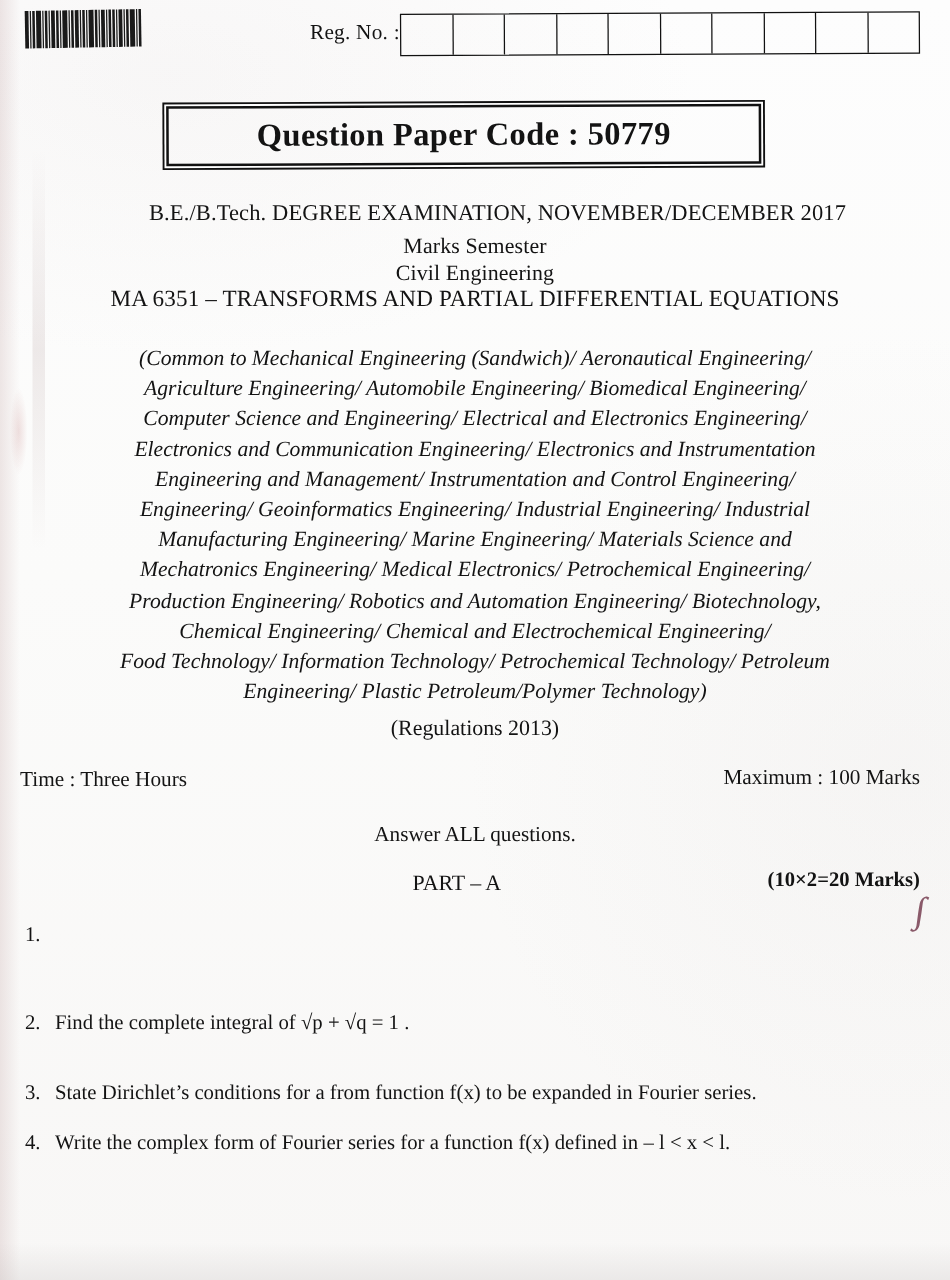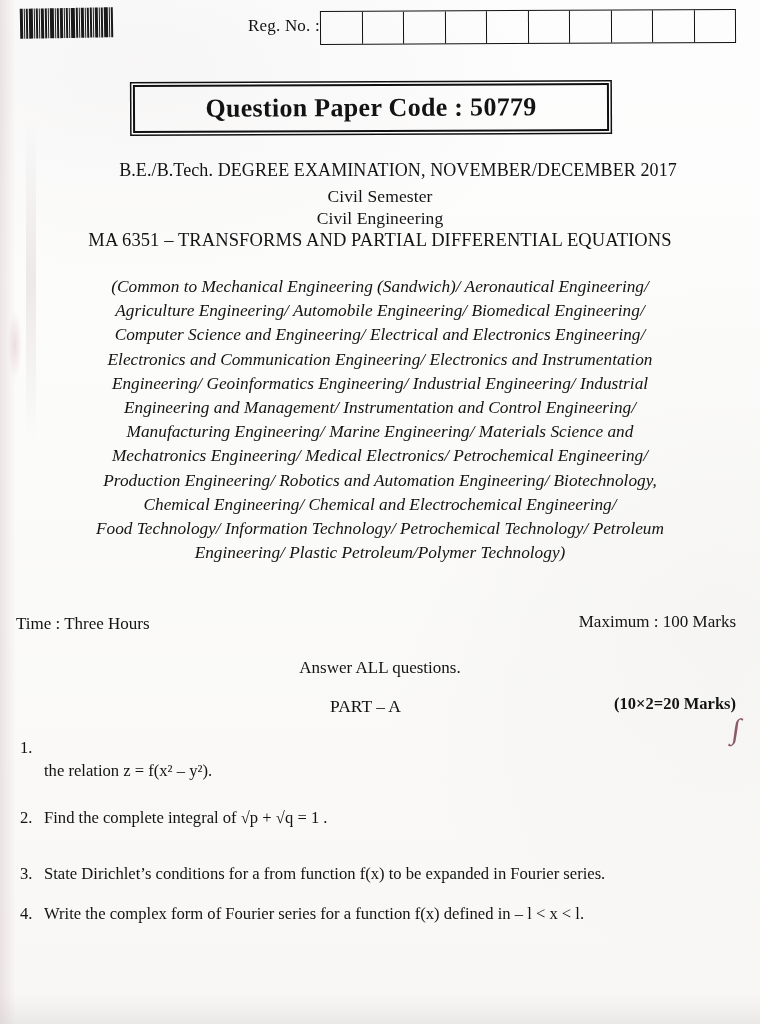--- a/index.html
+++ b/index.html
@@ -247,53 +247,53 @@
     <span></span>
     <span></span>
     <span></span>
   </div>
 
   <div class="code-box">
     <span class="txt">Question Paper Code : 50779</span>
   </div>
 
   <div class="line exam-title">B.E./B.Tech. DEGREE EXAMINATION, NOVEMBER/DECEMBER 2017</div>
-  <div class="line semester">Civil Semester</div>
+  <div class="line semester">Marks Semester</div>
   <div class="line branch">Civil Engineering</div>
   <div class="line subject">MA 6351 – TRANSFORMS AND PARTIAL DIFFERENTIAL EQUATIONS</div>
 
   <div class="common-block">
     <div>(Common to Mechanical Engineering (Sandwich)/ Aeronautical Engineering/</div>
     <div>Agriculture Engineering/ Automobile Engineering/ Biomedical Engineering/</div>
     <div>Computer Science and Engineering/ Electrical and Electronics Engineering/</div>
     <div>Electronics and Communication Engineering/ Electronics and Instrumentation</div>
+    <div>Engineering and Management/ Instrumentation and Control Engineering/</div>
     <div>Engineering/ Geoinformatics Engineering/ Industrial Engineering/ Industrial</div>
-    <div>Engineering and Management/ Instrumentation and Control Engineering/</div>
     <div>Manufacturing Engineering/ Marine Engineering/ Materials Science and</div>
     <div>Mechatronics Engineering/ Medical Electronics/ Petrochemical Engineering/</div>
     <div>Production Engineering/ Robotics and Automation Engineering/ Biotechnology,</div>
     <div>Chemical Engineering/ Chemical and Electrochemical Engineering/</div>
     <div>Food Technology/ Information Technology/ Petrochemical Technology/ Petroleum</div>
     <div>Engineering/ Plastic Petroleum/Polymer Technology)</div>
   </div>
 
+  <div class="regulations">(Regulations 2013)</div>
 
   <div class="time">Time : Three Hours</div>
   <div class="marks">Maximum : 100 Marks</div>
 
   <div class="answer-all">Answer ALL questions.</div>
   <div class="part-a">PART – A</div>
   <div class="part-marks">(10×2=20 Marks)</div>
   <div class="pen-mark">∫</div>
 
   <div class="q q1">
     <span class="num">1.</span>
     <span class="body">
       <br>
-      <span>the relation z = f(x² – y²).</span>
     </span>
   </div>
 
   <div class="q q2">
     <span class="num">2.</span>
     <span class="body">
       <span>Find the complete integral of √p + √q = 1 .</span>
     </span>
   </div>
 

